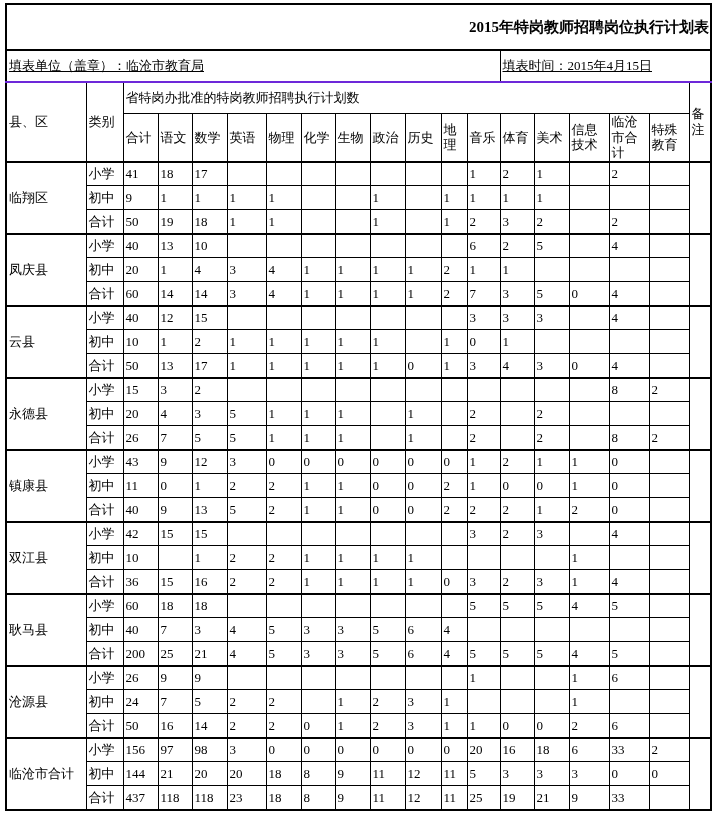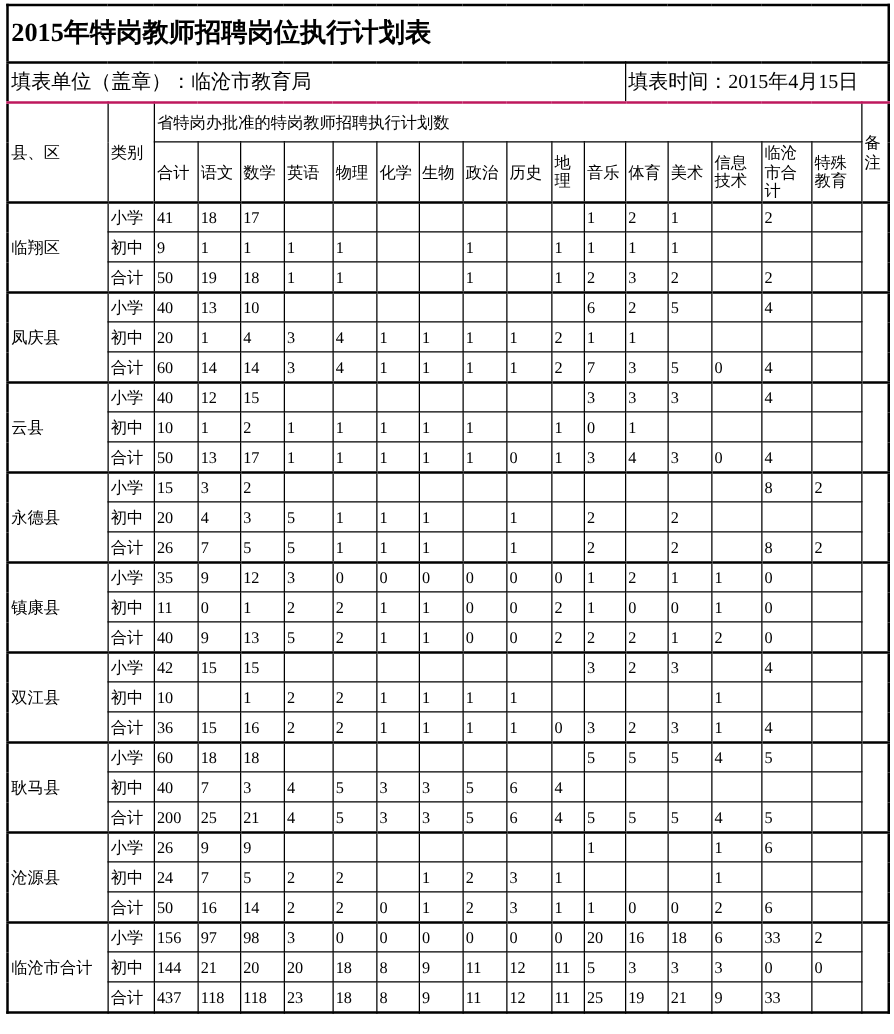--- a/index.html
+++ b/index.html
@@ -28,30 +28,31 @@
     padding: 0 1px 0 2px;
     font-size: 13px;
     font-weight: normal;
     text-align: left;
     vertical-align: middle;
     line-height: 1.2;
     overflow: hidden;
     word-break: break-all;
   }
   .title-cell {
-    text-align: left;
+    text-align: right;
     font-weight: bold;
-    font-size: 21px;
+    font-size: 15px;
     height: 44px;
     border-bottom: 2px solid #000;
   }
   .info-cell {
     height: 30px;
-    font-size: 16px;
-    border-bottom: 2px solid #be185d;
+    font-size: 13px;
+    border-bottom: 2px solid #6d28d9;
+    text-decoration: underline;
   }
   .top-header th {
     height: 30px;
   }
   .subject-row th {
     height: 40px;
     border-bottom: 2px solid #000;
   }
   tbody tr {
     height: 24px;
@@ -355,21 +356,21 @@
           <td>2</td>
           <td></td>
           <td>2</td>
           <td></td>
           <td>8</td>
           <td>2</td>
         </tr>
         <tr class="block-first">
           <td rowspan="3" class="county-cell">镇康县</td>
           <td>小学</td>
-          <td>35</td>
+          <td>43</td>
           <td>9</td>
           <td>12</td>
           <td>3</td>
           <td>0</td>
           <td>0</td>
           <td>0</td>
           <td>0</td>
           <td>0</td>
           <td>0</td>
           <td>1</td>

